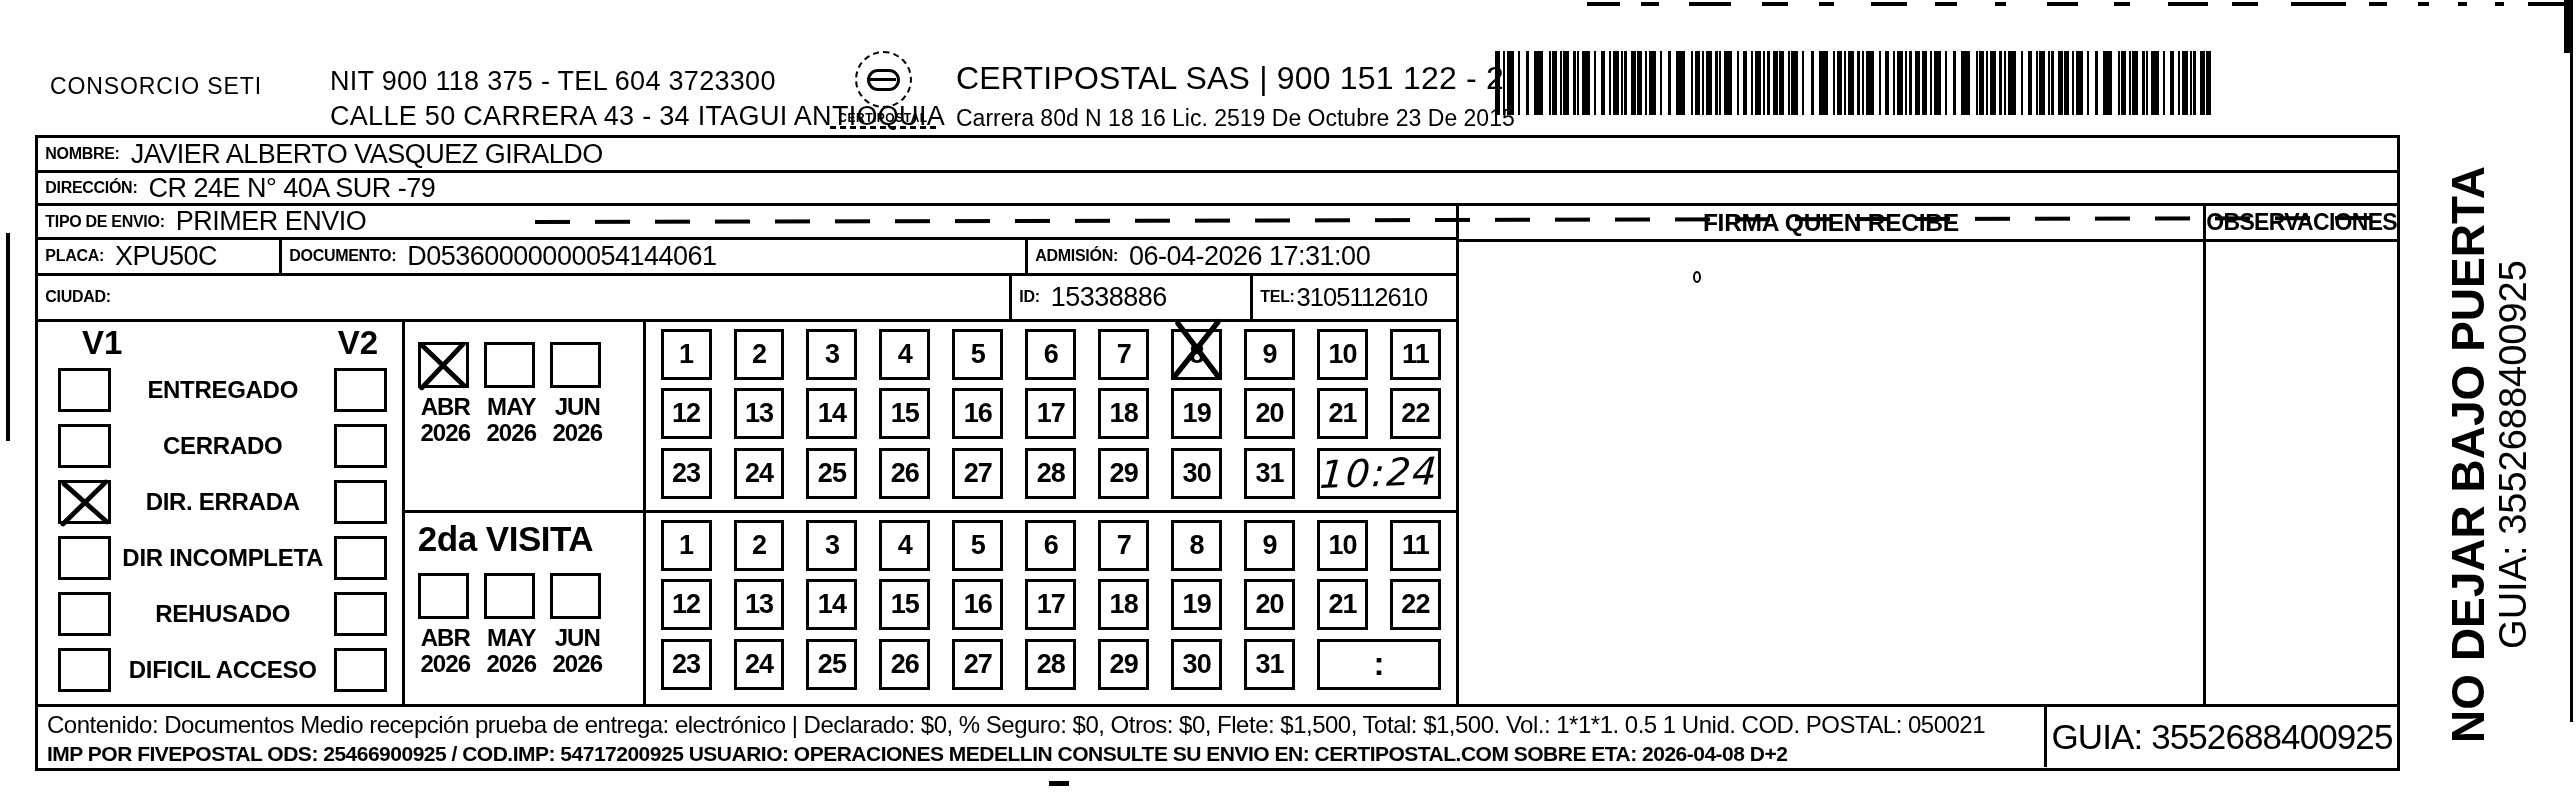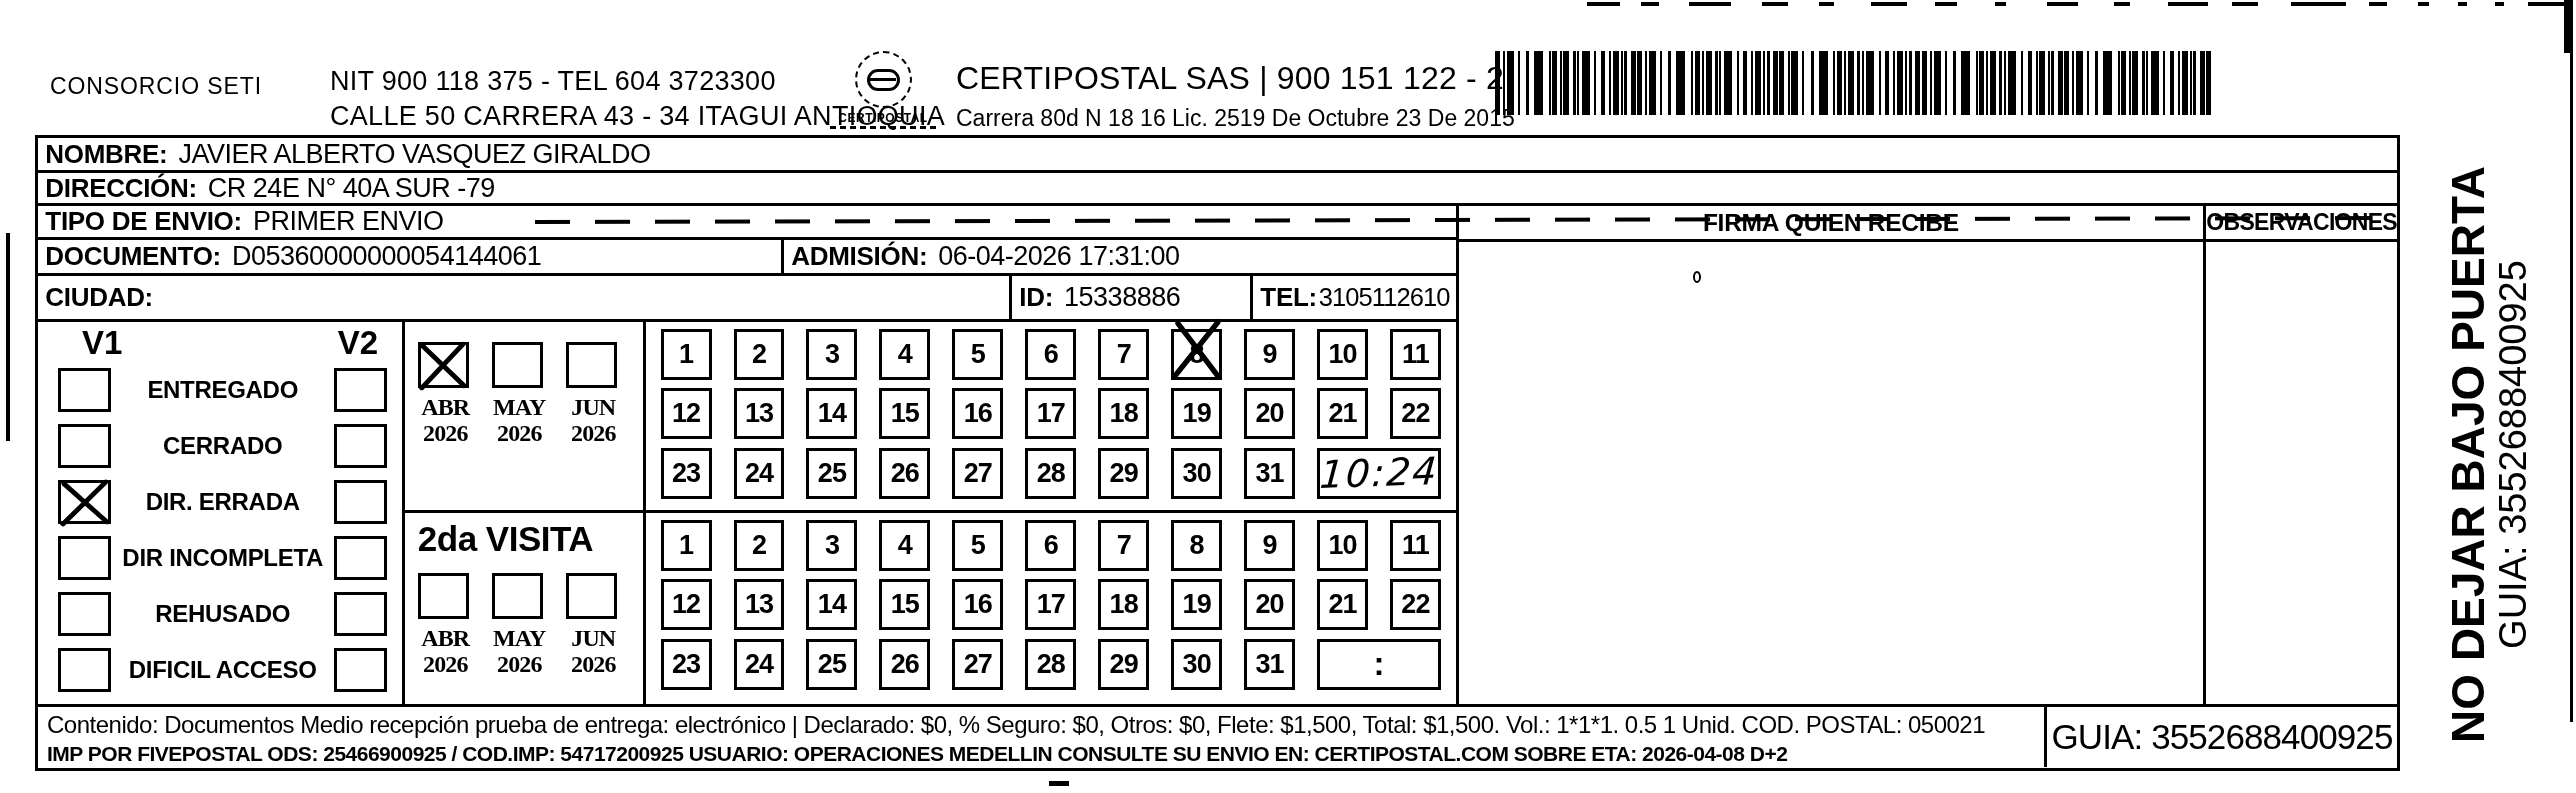--- a/index.html
+++ b/index.html
@@ -29,21 +29,21 @@
   .hdr-certi { position: absolute; left: 956px; top: 60px; }
   .hdr-certi .l1 { font-size: 32px; letter-spacing: 0.2px; }
   .hdr-certi .l2 { font-size: 23px; margin-top: 8.2px; }
   .barcode { position: absolute; left: 1495px; top: 51px; width: 729px; height: 64px; }
   .barcode i { position: absolute; top: 0; bottom: 0; background: #000; display: block; }
   
   .form { position: absolute; left: 35px; top: 135px; width: 2365px; height: 636px; border: 3.6px solid #000; }
   .frow { display: flex; align-items: center; border-bottom: 3.6px solid #000; padding-left: 7.3px; }
   .row-nombre { height: 35px; }
   .row-direccion { height: 33px; }
-  .flabel { font-weight: bold; font-size: 26px; letter-spacing: -0.3px; white-space: nowrap; }
+  .flabel { font-weight: bold; font-size: 16px; letter-spacing: -0.3px; white-space: nowrap; }
   .fvalue { font-size: 27px; letter-spacing: -0.5px; margin-left: 11px; white-space: nowrap; }
   .regionC { display: flex; height: 498px; }
   .colL { width: 1421px; border-right: 3.6px solid #000; display: flex; flex-direction: column; }
   .tipo-cell { height: 36px; border-bottom: 3.6px solid #000; display: flex; align-items: center; padding-left: 7.3px; }
   .tipo-strike { position: absolute; left: 497px; top: 80px; width: 1851px; height: 3.6px; z-index: 3;
     background: repeating-linear-gradient(90deg,#000 0 35px,transparent 35px 60px); transform: rotate(-.12deg); }
   .speck9 { position: absolute; left: 1655px; top: 133px; width: 8.2px; height: 12px; border: 2.7px solid #000; border-radius: 50%; }
   .row-pc { display: flex; border-bottom: 3.6px solid #000; }
   .row-placa { height: 40px; }
   .row-ciudad { height: 52px; }
@@ -63,21 +63,21 @@
     font-size: 33px; font-weight: bold; }
   .status-options { flex: 1; display: flex; flex-direction: column; justify-content: space-around; padding-bottom: 5.5px; }
   .status-row { display: flex; align-items: center; padding: 0 14.6px 0 20px; }
   .status-label { flex: 1; text-align: center; font-weight: bold; font-size: 24px; letter-spacing: -0.3px; }
   .cbox { width: 53px; height: 44px; border: 3.6px solid #000; position: relative; flex: none; background: #fff; }
   .visits-col { flex: 1; display: flex; flex-direction: column; }
   .visit-half { display: flex; height: 191px; }
   .visit-half.first { border-bottom: 3.6px solid #000; }
   .months-cell { width: 241px; border-right: 3.6px solid #000; padding: 5.5px 0 0 12.8px; }
   .visit-title { font-size: 35px; font-weight: bold; letter-spacing: -0.5px; }
-  .months-row { display: flex; gap: 19px; margin-top: 14.6px; font-family: Liberation Serif, serif; }
+  .months-row { display: flex; gap: 11px; margin-top: 14.6px; }
   .month-col { text-align: center; width: 55px; }
   .month-box { width: 51px; height: 46px; }
   .month-label, .month-year { font-size: 24px; font-weight: bold; letter-spacing: -0.9px; line-height: 26.4px; }
   .month-label { margin-top: 5.5px; }
   .days-grid { flex: 1; display: grid; grid-template-columns: repeat(11, 1fr); column-gap: 22px; row-gap: 8.2px;
     padding: 7.3px 14.6px 5.5px 14.6px; align-content: start; }
   .day-box { height: 51px; border: 3.6px solid #000; display: flex; align-items: center; justify-content: center;
     font-weight: bold; font-size: 27px; letter-spacing: -0.9px; position: relative; }
   .time-box { grid-column: span 2; height: 51px; border: 3.6px solid #000; display: flex; align-items: center;
     justify-content: center; position: relative; }
@@ -279,20 +279,24 @@
 
     <div class="regionC">
       <div class="colL">
 
         <div class="tipo-cell">
           <span class="flabel">TIPO DE ENVIO:</span>
           <span class="fvalue">PRIMER ENVIO</span>
         </div>
 
         <div class="row-pc row-placa">
+          <div class="cell placa-cell">
+            <span class="flabel">PLACA:</span>
+            <span class="fvalue">XPU50C</span>
+          </div>
           <div class="cell doc-cell">
             <span class="flabel">DOCUMENTO:</span>
             <span class="fvalue">D05360000000054144061</span>
           </div>
           <div class="cell adm-cell last">
             <span class="flabel">ADMISIÓN:</span>
             <span class="fvalue">06-04-2026 17:31:00</span>
           </div>
         </div>
 

